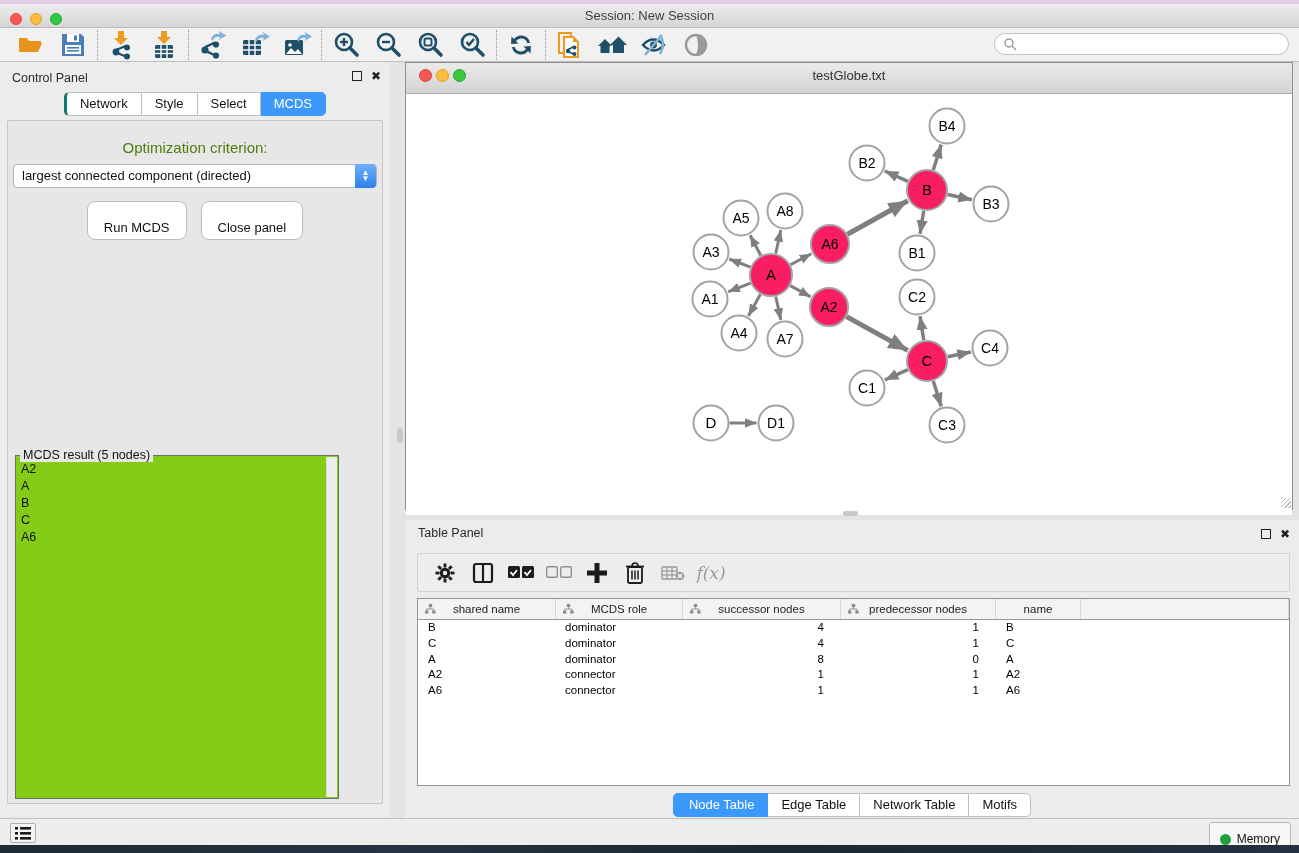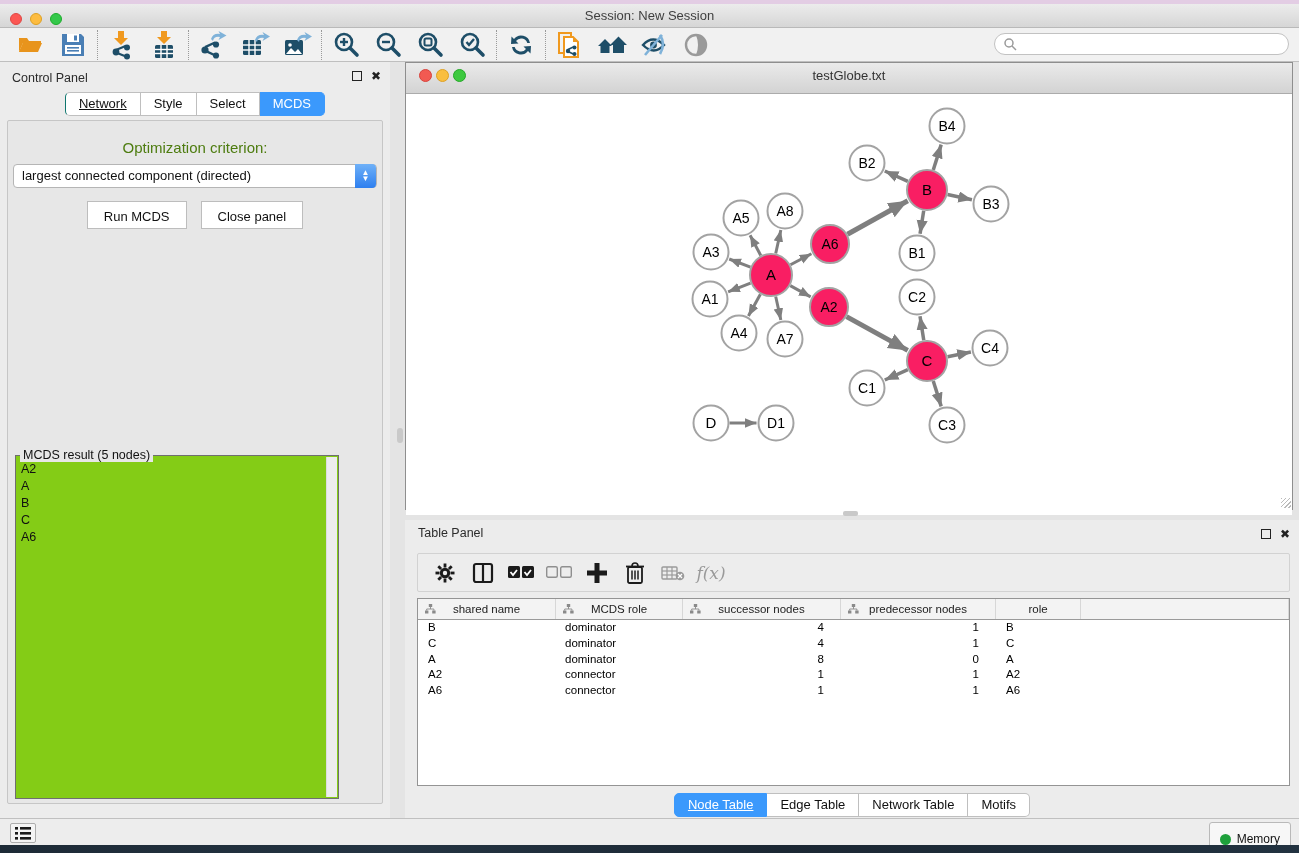--- a/index.html
+++ b/index.html
@@ -27,35 +27,35 @@
   .control-panel { position:absolute; left:0; top:62px; width:390px; height:756px; background:#ECECEC; }
   .panel-head { position:relative; height:30px; }
   .panel-head .ph-title { position:absolute; left:12px; top:9px; font-size:12.5px; color:#2b2b2b; }
   .win-btns { position:absolute; right:8px; top:8px; display:flex; gap:8px; }
   .wb { width:12px; height:12px; font-size:12px; line-height:12px; color:#222; text-align:center; }
   .wb.sq { border:1.5px solid #222; width:10px; height:10px; margin-top:1px; }
 
   .seg-tabs { display:flex; justify-content:center; }
   .seg-tab { font-size:13px; color:#111; background:#fff; border:1px solid #BFBFBF; border-left:none;
     padding:3px 13px 4px 13px; cursor:default; }
-  .seg-tab:first-child { border-left:1px solid #0f766e; border-radius:5px 0 0 5px;text-decoration:underline; }
+  .seg-tab:first-child { border-left:3px solid #0f766e; border-radius:5px 0 0 5px; }
   .seg-tab:last-child { border-radius:0 5px 5px 0; }
   .seg-tab.active { background:#3B99FC; border-color:#3B99FC; color:#fff; }
 
   .cp-inner { position:absolute; left:7px; top:58px; width:376px; height:684px; background:#E7E7E7;
     border:1px solid #C6C6C6; border-radius:2px; }
   .opt-label { text-align:center; margin-top:18px; font-size:15px; color:#4d7c0f; }
   .select { position:relative; margin:8px auto 0 auto; width:364px; height:24px; background:#fff;
     border:1px solid #B5B5B5; border-radius:4px; font-size:13px; color:#111; line-height:22px; padding-left:8px; }
   .select .stepper { position:absolute; right:0; top:-1px; width:21px; height:24px; border-radius:0 4px 4px 0;
     background:linear-gradient(#6FB1F8,#2E7FEF); display:flex; flex-direction:column; align-items:center; justify-content:center; }
   .select .stepper span { color:#fff; font-size:8px; line-height:6px; }
   .btn-row { display:flex; justify-content:center; gap:14px; margin-top:13px; }
-  .mac-btn { background:#fff; border:1px solid #BDBDBD; border-radius:0; font-size:13px; color:#111;
-    padding:7px 16px 4px 16px; font-family:"Liberation Sans",sans-serif; }
+  .mac-btn { background:#fff; border:1px solid #BDBDBD; border-radius:8px; font-size:13px; color:#111;
+    padding:18px 16px 4px 16px; font-family:"Liberation Sans",sans-serif; }
 
   .mcds-fieldset { position:absolute; left:7px; top:334px; width:324px; height:344px; background:#84cc16;
     border:1px solid #6F6F6F; }
   .mcds-legend { position:absolute; left:4px; top:-8px; background:#E7E7E7; padding:0 3px; font-size:12.5px; color:#111; }
   .mcds-list { position:absolute; left:2px; top:4px; bottom:2px; right:13px; overflow:hidden; }
   .mcds-item { font-size:12.5px; color:#111; padding:1.5px 0 1.5px 3px; }
   .mcds-scroll { position:absolute; right:1px; top:1px; bottom:1px; width:11px; background:#EDEDED; border-left:1px solid #DDD; }
 
   
   .net-window { position:absolute; left:405px; top:62px; width:888px; height:448px; border:1px solid #8E8E8E; background:#fff; }
@@ -567,21 +567,21 @@
               <rect x="0" y="6.5" width="3.4" height="3"></rect>
               <rect x="7.2" y="6.5" width="3.4" height="3"></rect>
             </g>
             <g stroke="#8a8a8a" stroke-width="0.9" fill="none">
               <path d="M5.5 3 v2 M1.7 6.5 v-1.5 h7.2 v1.5"></path>
             </g>
           </svg>
           <span>predecessor nodes</span>
         </div>
         <div class="dt-hcell">
-          <span>role</span>
+          <span>name</span>
         </div>
         <div class="dt-hcell"></div>
       </div>
     <div id="dt-body">
         <div class="dt-row">
           <div class="dt-cell c0">B</div>
           <div class="dt-cell c1">dominator</div>
           <div class="dt-cell c2">4</div>
           <div class="dt-cell c3">1</div>
           <div class="dt-cell c4">B</div>

